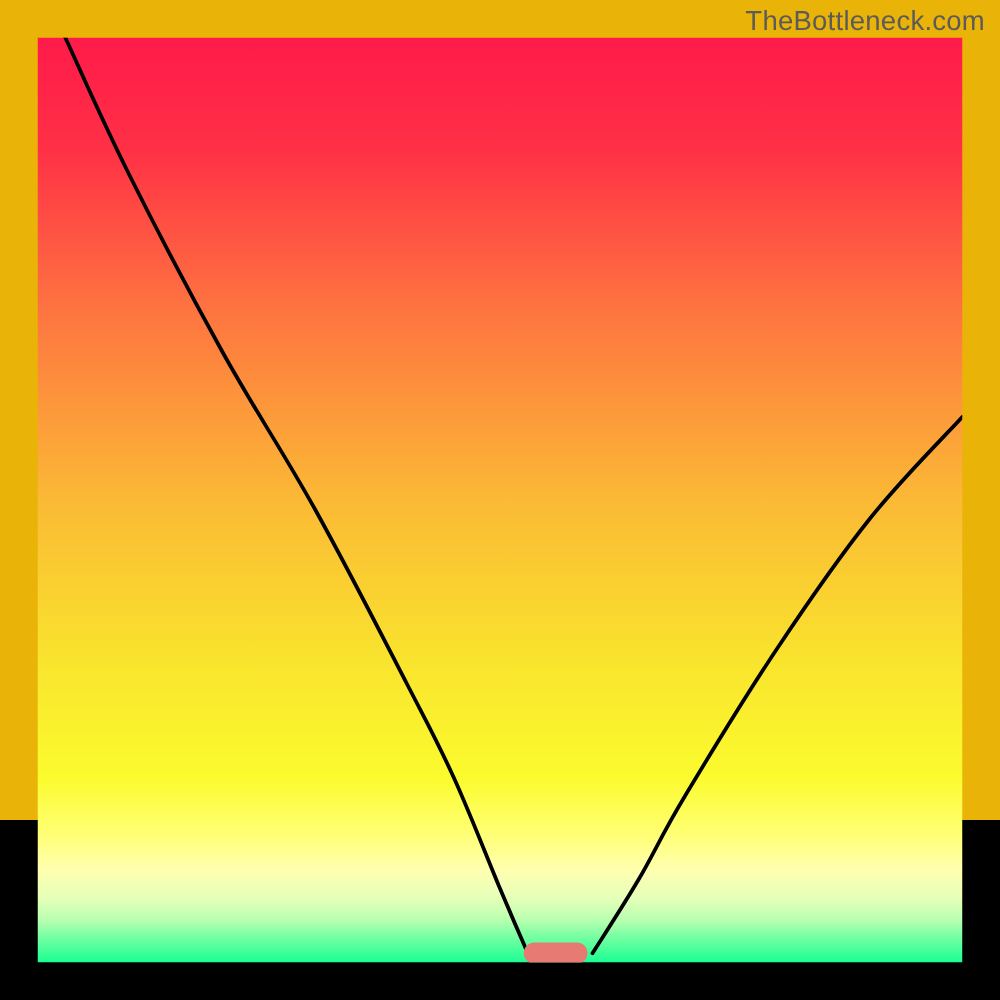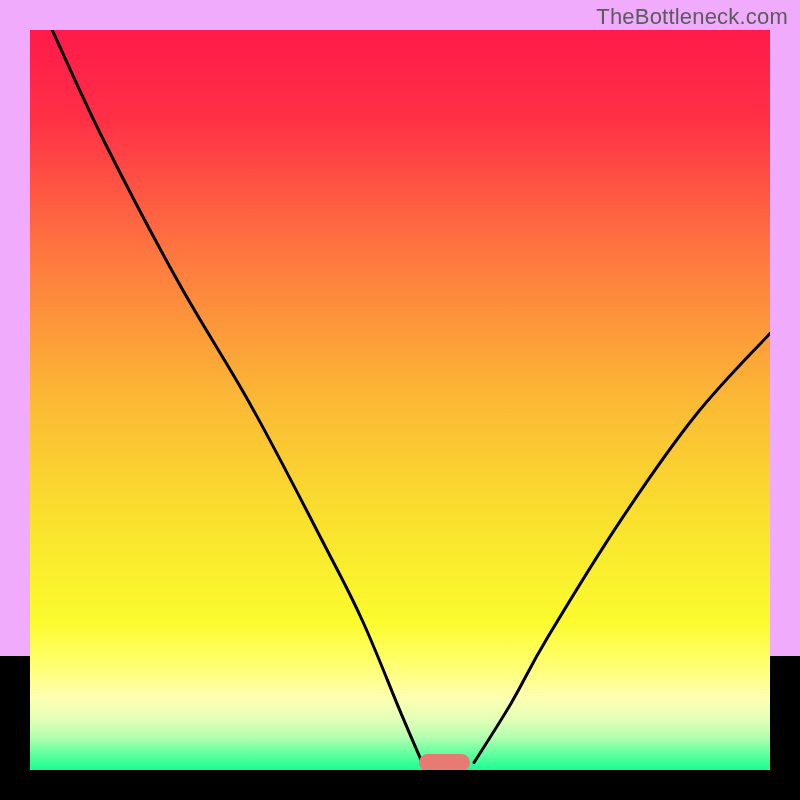--- a/index.html
+++ b/index.html
@@ -9,21 +9,21 @@
     height: 800px;
     background: #000;
     overflow: hidden;
   }
   .frame {
     position: absolute;
     left: 0;
     top: 0;
     width: 800px;
     height: 656px;
-    background: #f0abfc;
+    background: #eab308;
   }
   .plot-area {
     position: absolute;
     
     left: 30px;
     top: 30px;
     width: 740px;
     height: 740px;
     overflow: hidden;
   }

